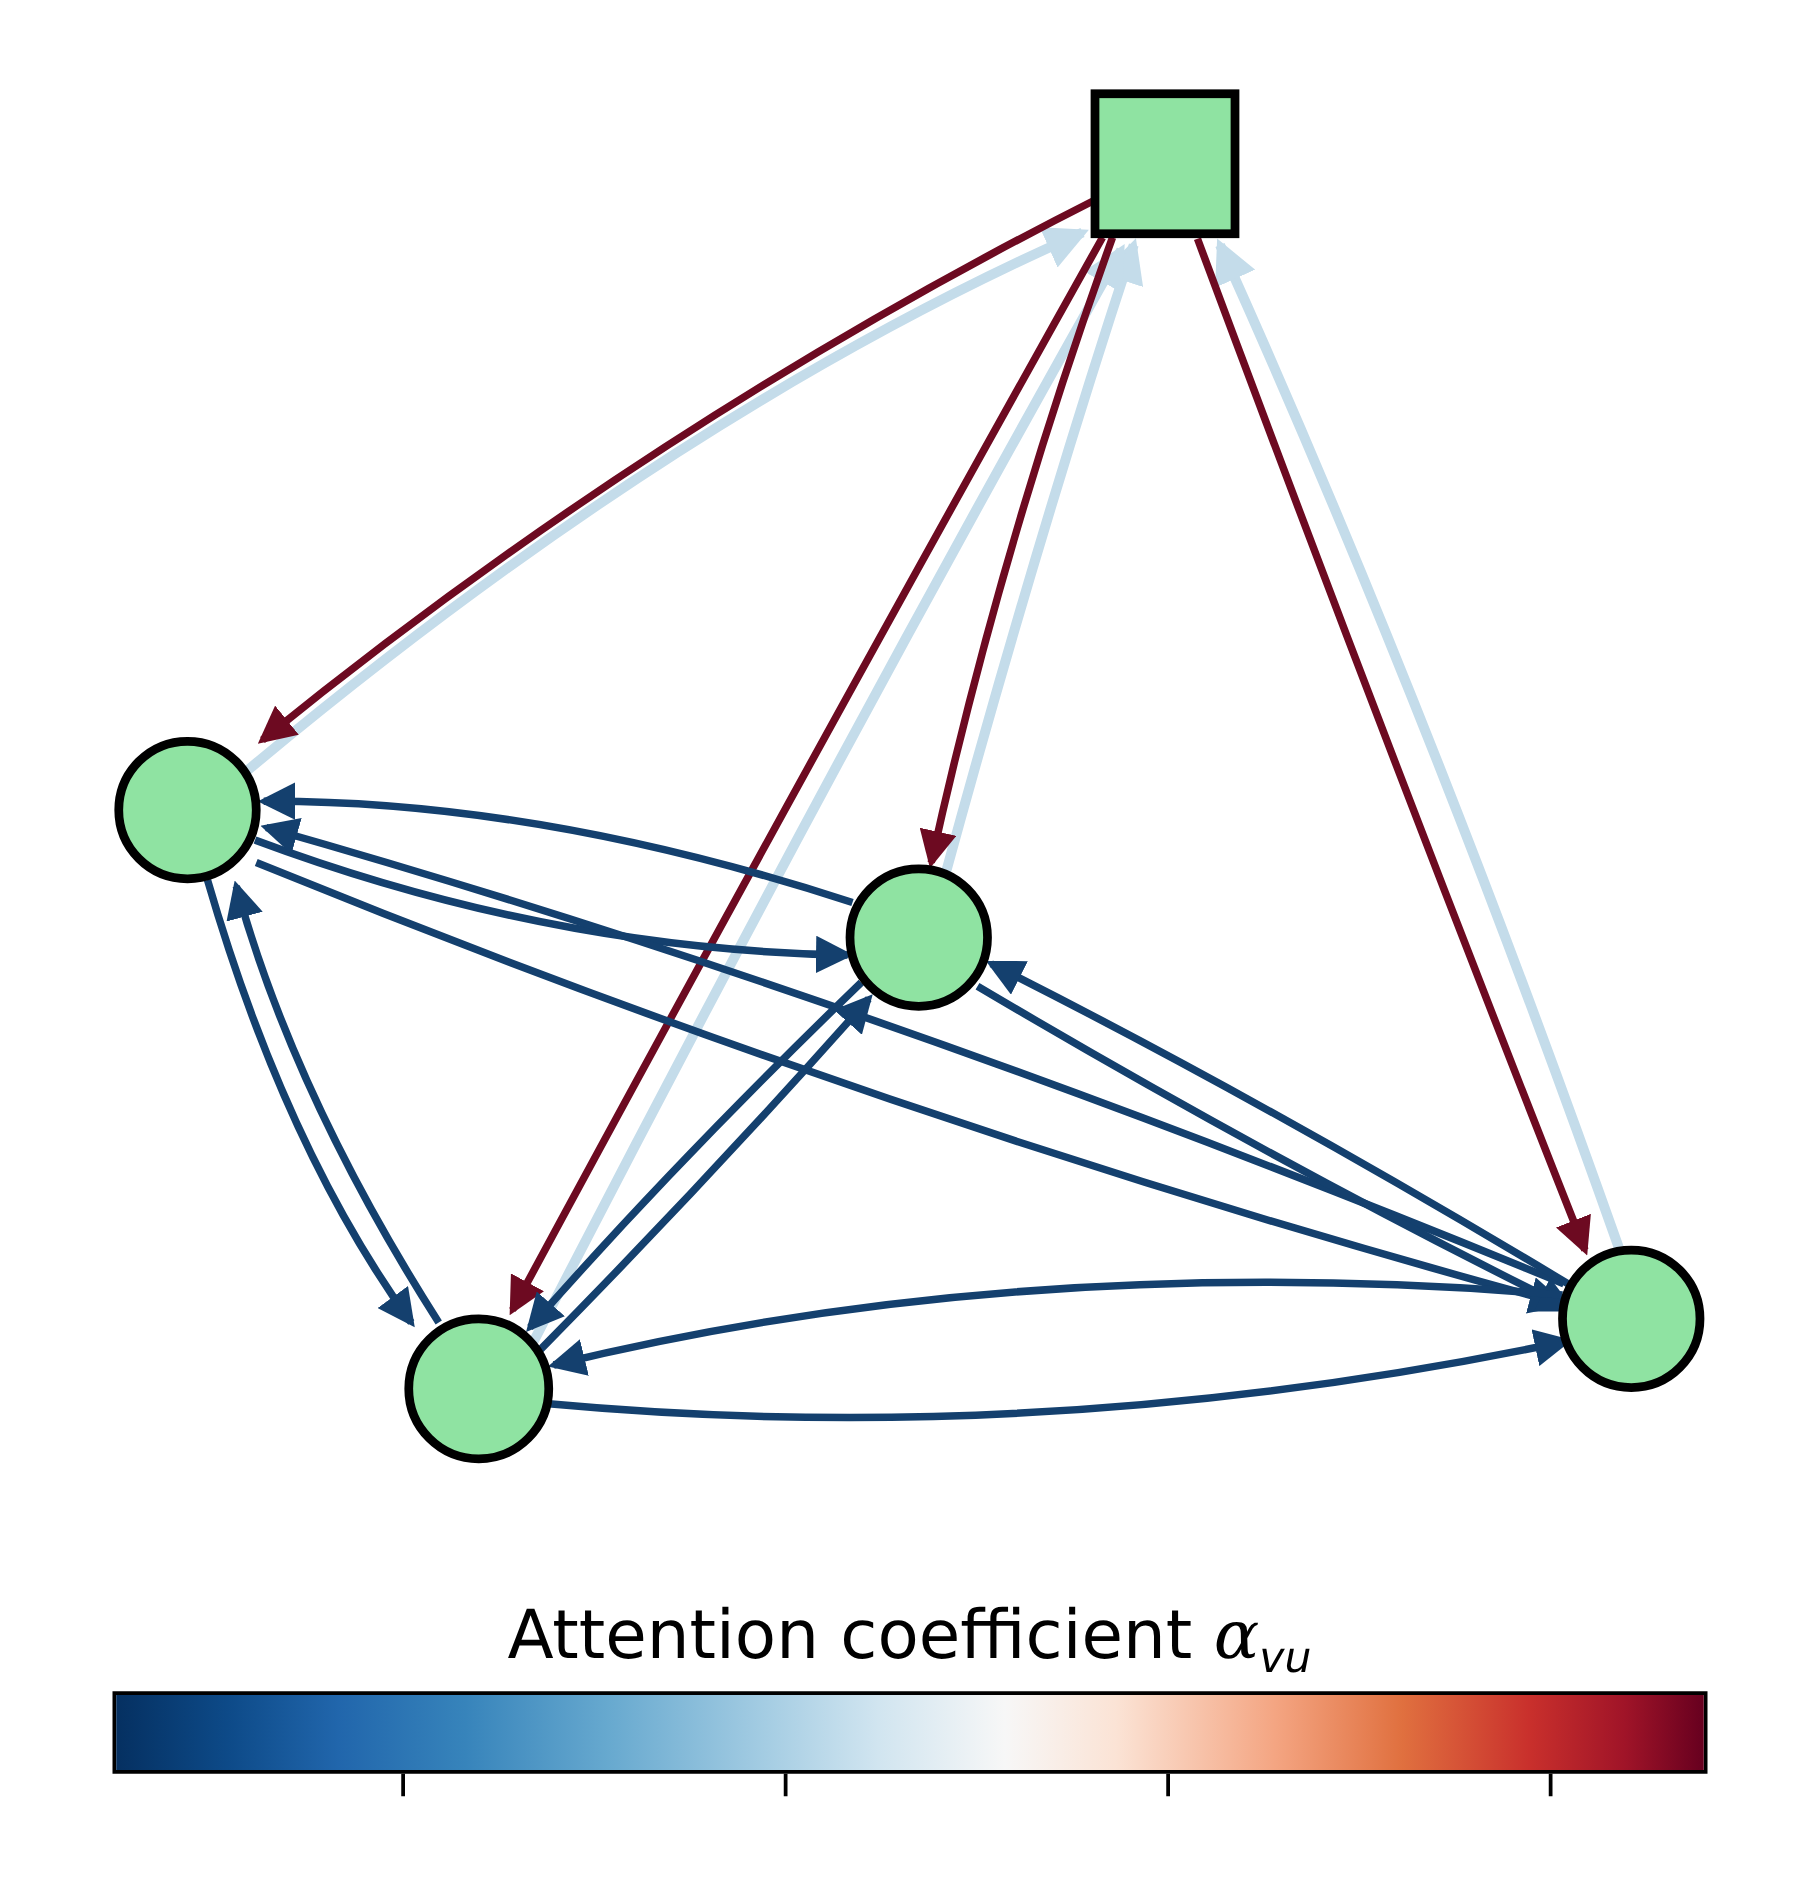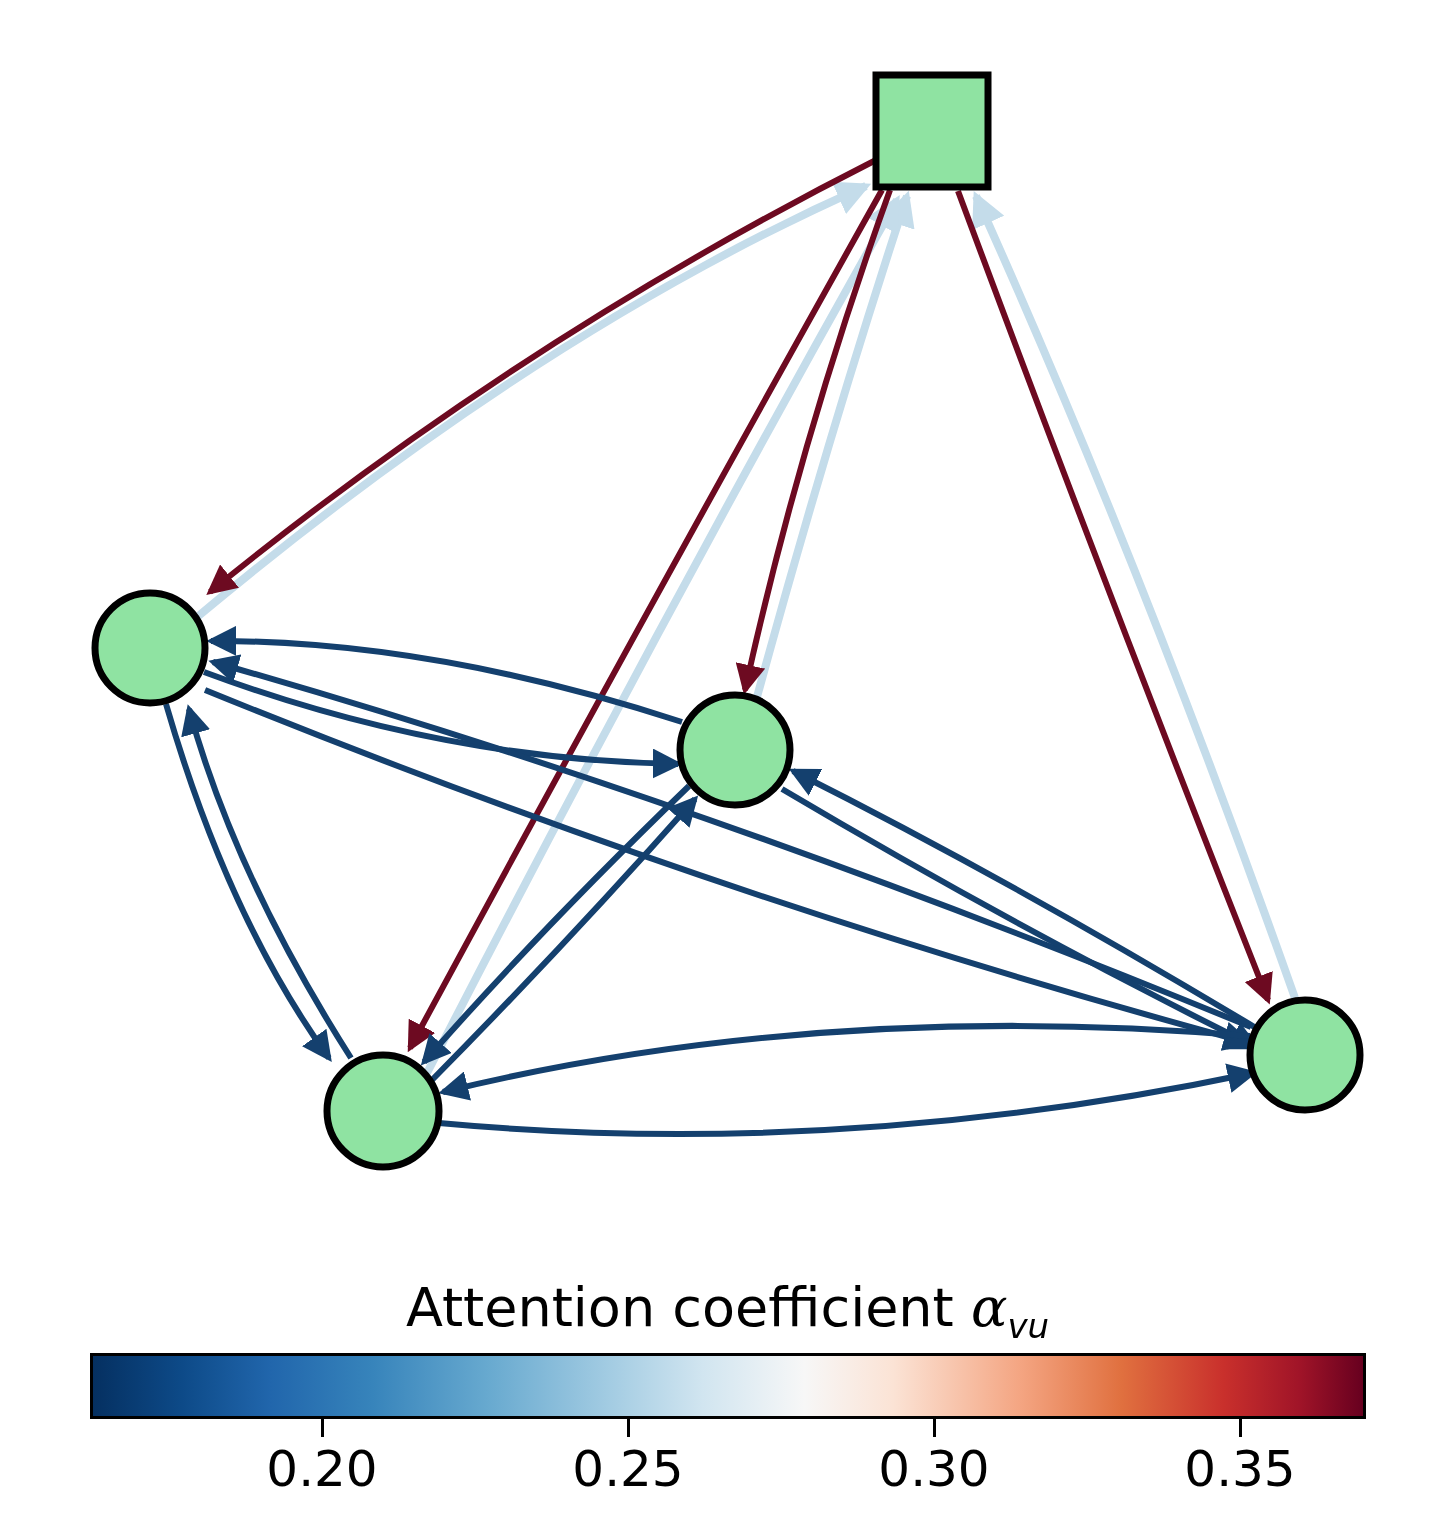--- a/index.html
+++ b/index.html
@@ -173,20 +173,14 @@
     <div class="cb-gradient"></div>
   </div>
 
   <div class="cb-ticks">
     <div class="cb-tick" style="left:321px"></div>
     <div class="cb-tick" style="left:627px"></div>
     <div class="cb-tick" style="left:933px"></div>
     <div class="cb-tick" style="left:1239px"></div>
   </div>
 
-  <div class="cb-labels">
-    <div class="cb-label" style="left:322px">0.20</div>
-    <div class="cb-label" style="left:628px">0.25</div>
-    <div class="cb-label" style="left:934px">0.30</div>
-    <div class="cb-label" style="left:1240px">0.35</div>
-  </div>
 
 </div>
 
 </body></html>

